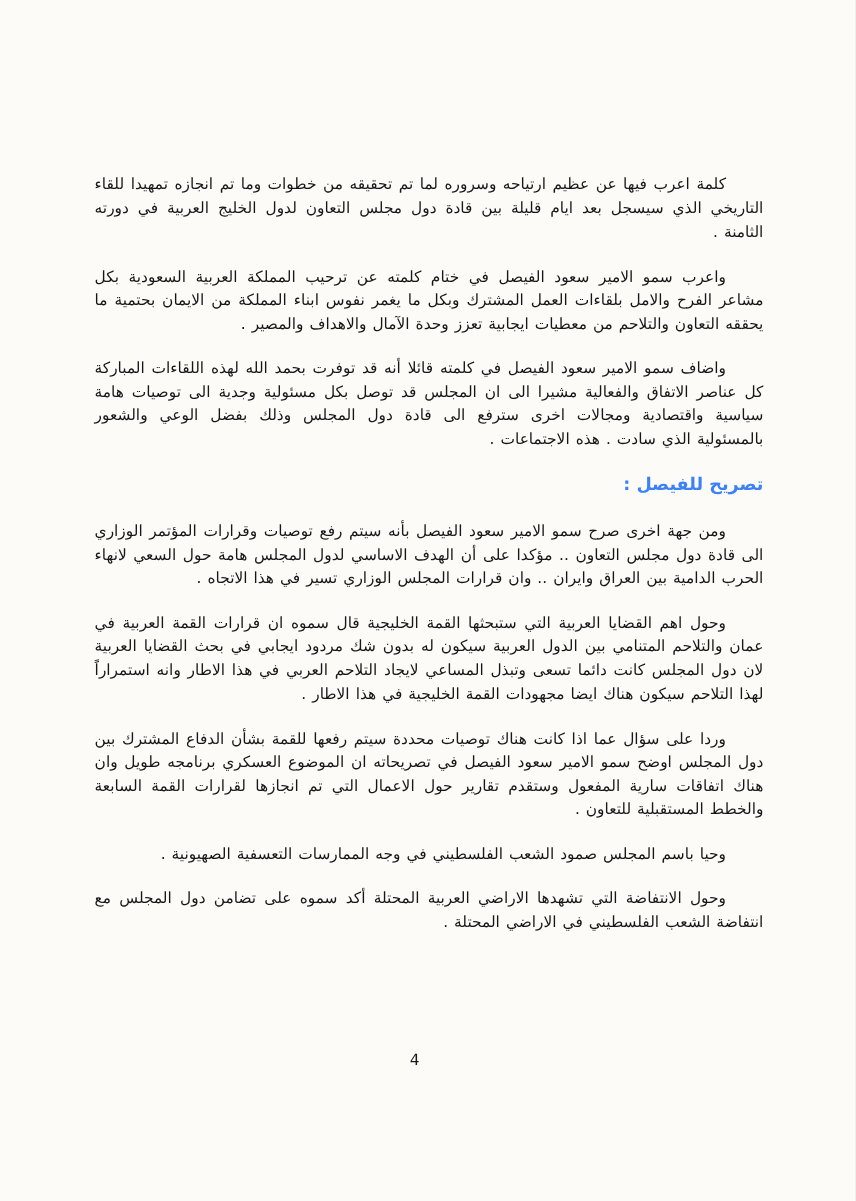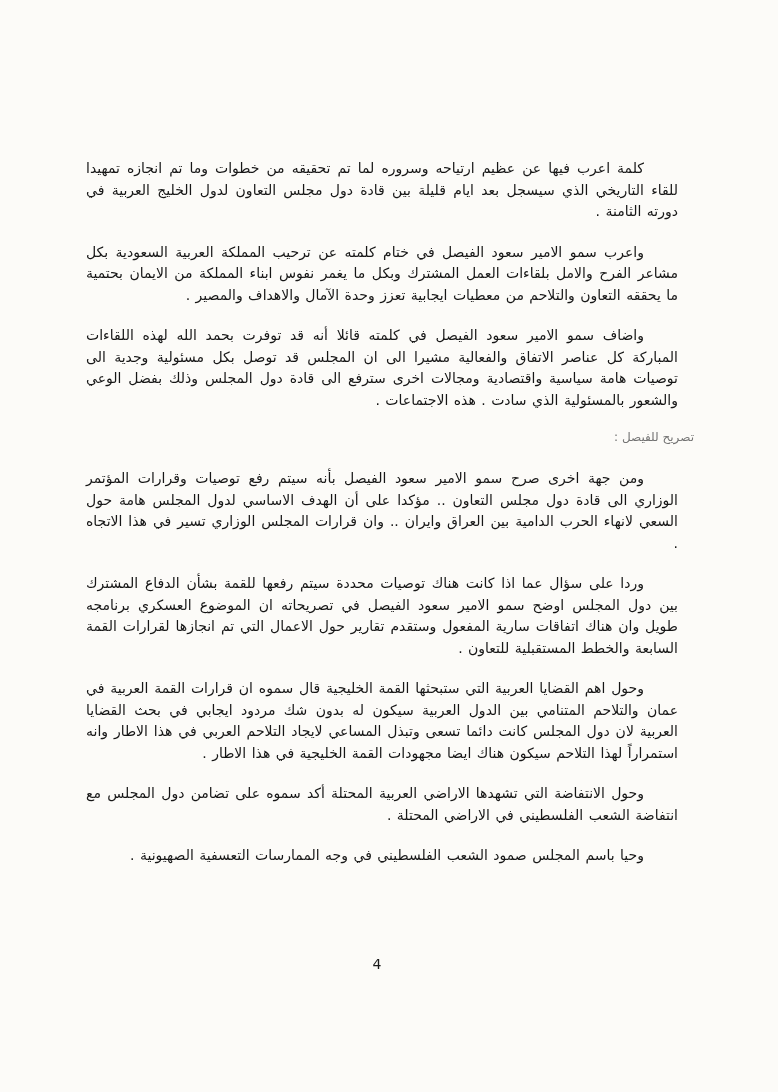--- a/index.html
+++ b/index.html
@@ -20,33 +20,33 @@
     .content {
       position: absolute;
       top: 158px;
       right: 84px;
       left: 86px;
       direction: rtl;
       text-align: justify;
       color: #161616;
     }
     .para {
-      margin: 0 16px 19px 0;
+      margin: 0 0 19px 0;
       font-size: 14px;
       line-height: 21.5px;
       text-indent: 34px;
       word-spacing: 1px;
     }
     .heading {
       margin: 14px 0 24px 0;
-      font-size: 12px;
-      font-weight: normal;
+      font-size: 16px;
+      font-weight: bold;
       text-align: right;
       text-indent: 0;
-      color: #737373;
+      color: #3b82f6;
       letter-spacing: 0.5px;
     }
     .footer {
       position: absolute;
       top: 956px;
       left: 0;
       right: 24px;
       text-align: center;
       font-size: 14px;
       color: #1a1a1a;
@@ -55,19 +55,19 @@
 </head>
 <body>
 
 <div class="page">
   <div class="content">
     <p class="para">كلمة اعرب فيها عن عظيم ارتياحه وسروره لما تم تحقيقه من خطوات وما تم انجازه تمهيدا للقاء التاريخي الذي سيسجل بعد ايام قليلة بين قادة دول مجلس التعاون لدول الخليج العربية في دورته الثامنة .</p>
     <p class="para">واعرب سمو الامير سعود الفيصل في ختام كلمته عن ترحيب المملكة العربية السعودية بكل مشاعر الفرح والامل بلقاءات العمل المشترك وبكل ما يغمر نفوس ابناء المملكة من الايمان بحتمية ما يحققه التعاون والتلاحم من معطيات ايجابية تعزز وحدة الآمال والاهداف والمصير .</p>
     <p class="para">واضاف سمو الامير سعود الفيصل في كلمته قائلا أنه قد توفرت بحمد الله لهذه اللقاءات المباركة كل عناصر الاتفاق والفعالية مشيرا الى ان المجلس قد توصل بكل مسئولية وجدية الى توصيات هامة سياسية واقتصادية ومجالات اخرى سترفع الى قادة دول المجلس وذلك بفضل الوعي والشعور بالمسئولية الذي سادت . هذه الاجتماعات .</p>
     <h2 class="heading">تصريح للفيصل :</h2>
     <p class="para">ومن جهة اخرى صرح سمو الامير سعود الفيصل بأنه سيتم رفع توصيات وقرارات المؤتمر الوزاري الى قادة دول مجلس التعاون .. مؤكدا على أن الهدف الاساسي لدول المجلس هامة حول السعي لانهاء الحرب الدامية بين العراق وايران .. وان قرارات المجلس الوزاري تسير في هذا الاتجاه .</p>
+    <p class="para">وحول اهم القضايا العربية التي ستبحثها القمة الخليجية قال سموه ان قرارات القمة العربية في عمان والتلاحم المتنامي بين الدول العربية سيكون له بدون شك مردود ايجابي في بحث القضايا العربية لان دول المجلس كانت دائما تسعى وتبذل المساعي لايجاد التلاحم العربي في هذا الاطار وانه استمراراً لهذا التلاحم سيكون هناك ايضا مجهودات القمة الخليجية في هذا الاطار .</p>
     <p class="para">وردا على سؤال عما اذا كانت هناك توصيات محددة سيتم رفعها للقمة بشأن الدفاع المشترك بين دول المجلس اوضح سمو الامير سعود الفيصل في تصريحاته ان الموضوع العسكري برنامجه طويل وان هناك اتفاقات سارية المفعول وستقدم تقارير حول الاعمال التي تم انجازها لقرارات القمة السابعة والخطط المستقبلية للتعاون .</p>
-    <p class="para">وحول اهم القضايا العربية التي ستبحثها القمة الخليجية قال سموه ان قرارات القمة العربية في عمان والتلاحم المتنامي بين الدول العربية سيكون له بدون شك مردود ايجابي في بحث القضايا العربية لان دول المجلس كانت دائما تسعى وتبذل المساعي لايجاد التلاحم العربي في هذا الاطار وانه استمراراً لهذا التلاحم سيكون هناك ايضا مجهودات القمة الخليجية في هذا الاطار .</p>
+    <p class="para">وحيا باسم المجلس صمود الشعب الفلسطيني في وجه الممارسات التعسفية الصهيونية .</p>
     <p class="para">وحول الانتفاضة التي تشهدها الاراضي العربية المحتلة أكد سموه على تضامن دول المجلس مع انتفاضة الشعب الفلسطيني في الاراضي المحتلة .</p>
-    <p class="para">وحيا باسم المجلس صمود الشعب الفلسطيني في وجه الممارسات التعسفية الصهيونية .</p>
   </div>
   <div class="footer">4</div>
 </div>
 
 </body></html>

